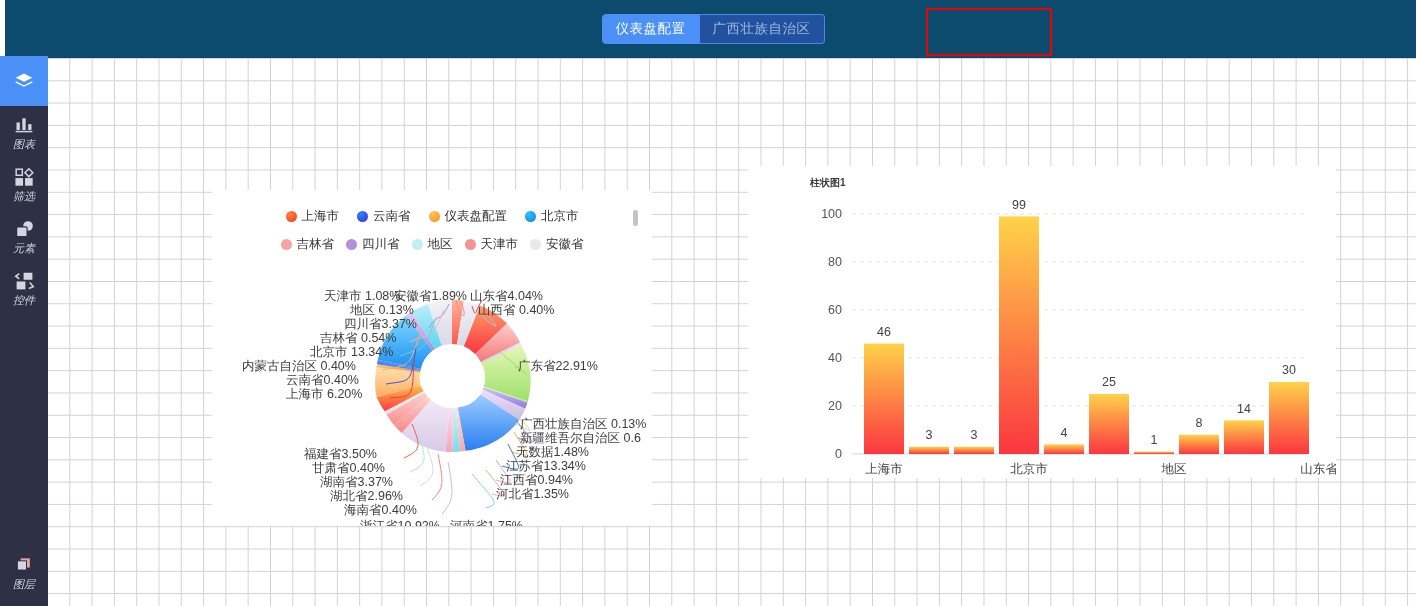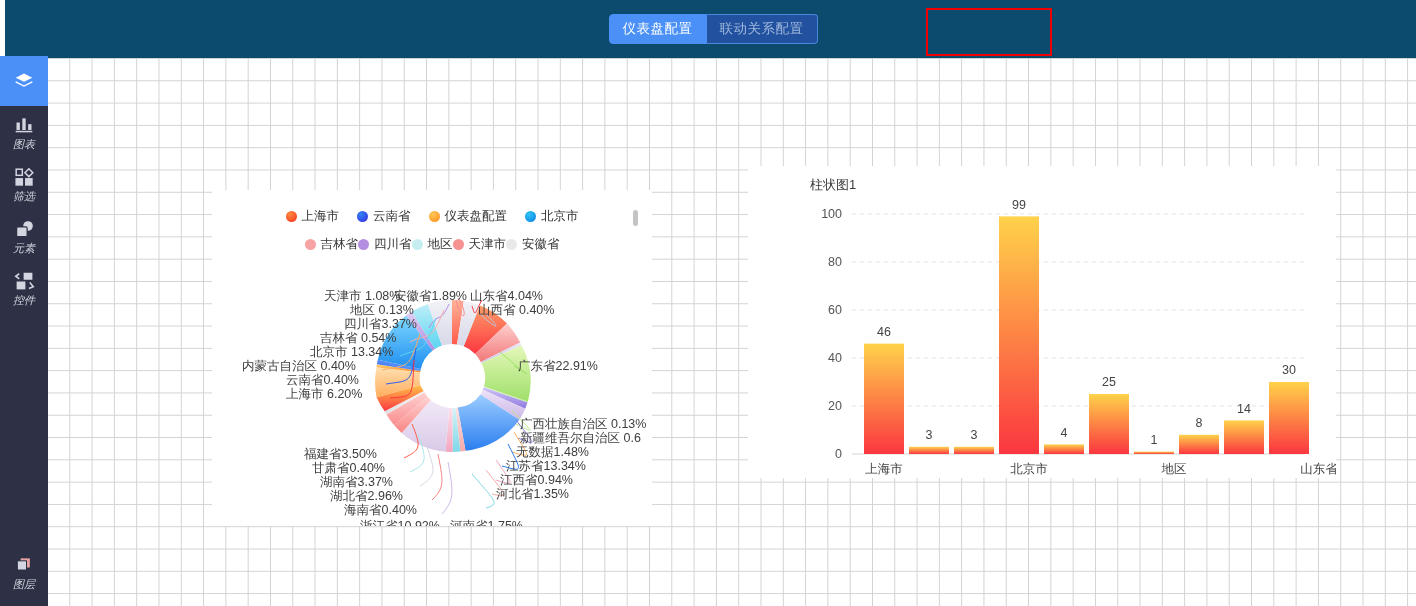--- a/index.html
+++ b/index.html
@@ -63,47 +63,47 @@
 
   
   .widget { position: absolute; background: #ffffff; }
   .pie-widget { left: 164px; top: 132px; width: 440px; height: 336px; }
   .bar-widget { left: 700px; top: 108px; width: 588px; height: 312px; }
 
   
   .legend { position: absolute; left: 0; top: 12px; width: 440px; }
   .legend-row { display: flex; justify-content: center; align-items: center;
     gap: 18px; height: 28px; }
-  .legend-row.r2 { gap: 0; justify-content: center; }
+  .legend-row.r2 { gap: 12px; justify-content: center; }
   .legend-item { display: flex; align-items: center; gap: 5px;
     font-size: 12.5px; color: #333; white-space: nowrap; cursor: pointer; }
   .legend-dot { width: 11px; height: 11px; border-radius: 50%; flex: 0 0 auto; }
   .legend-scroll { position: absolute; right: 14px; top: 8px;
     width: 5px; height: 16px; background: #c4c4c4; border-radius: 3px; cursor: pointer; }
 
   
   .pie-area { position: absolute; left: 12px; top: 58px; width: 440px; height: 278px; }
 
   
   .bar-title { position: absolute; left: 62px; top: 10px;
-    font-size: 13px; color: #3b3b3b; }
+    font-size: 10px; color: #3b3b3b; font-weight: bold; }
   .bar-area { position: absolute; left: 0; top: 0; width: 588px; height: 312px; }
 </style>
 </head>
 <body>
 
 <div id="app">
 
   <div class="header">
     <div class="tabgroup">
       <div class="tab tab-dash">
         <span>仪表盘配置</span>
       </div>
       <div class="tab tab-link">
-        <span>联动关系配置</span>
+        <span>广西壮族自治区</span>
       </div>
     </div>
     <div class="redbox"></div>
   </div>
 
   <div class="sidebar">
 
     <div class="side-item first">
       <span class="side-icon">
         <svg width="22" height="20" viewBox="0 0 24 24" fill="none" stroke="#ffffff" stroke-width="1.6">

